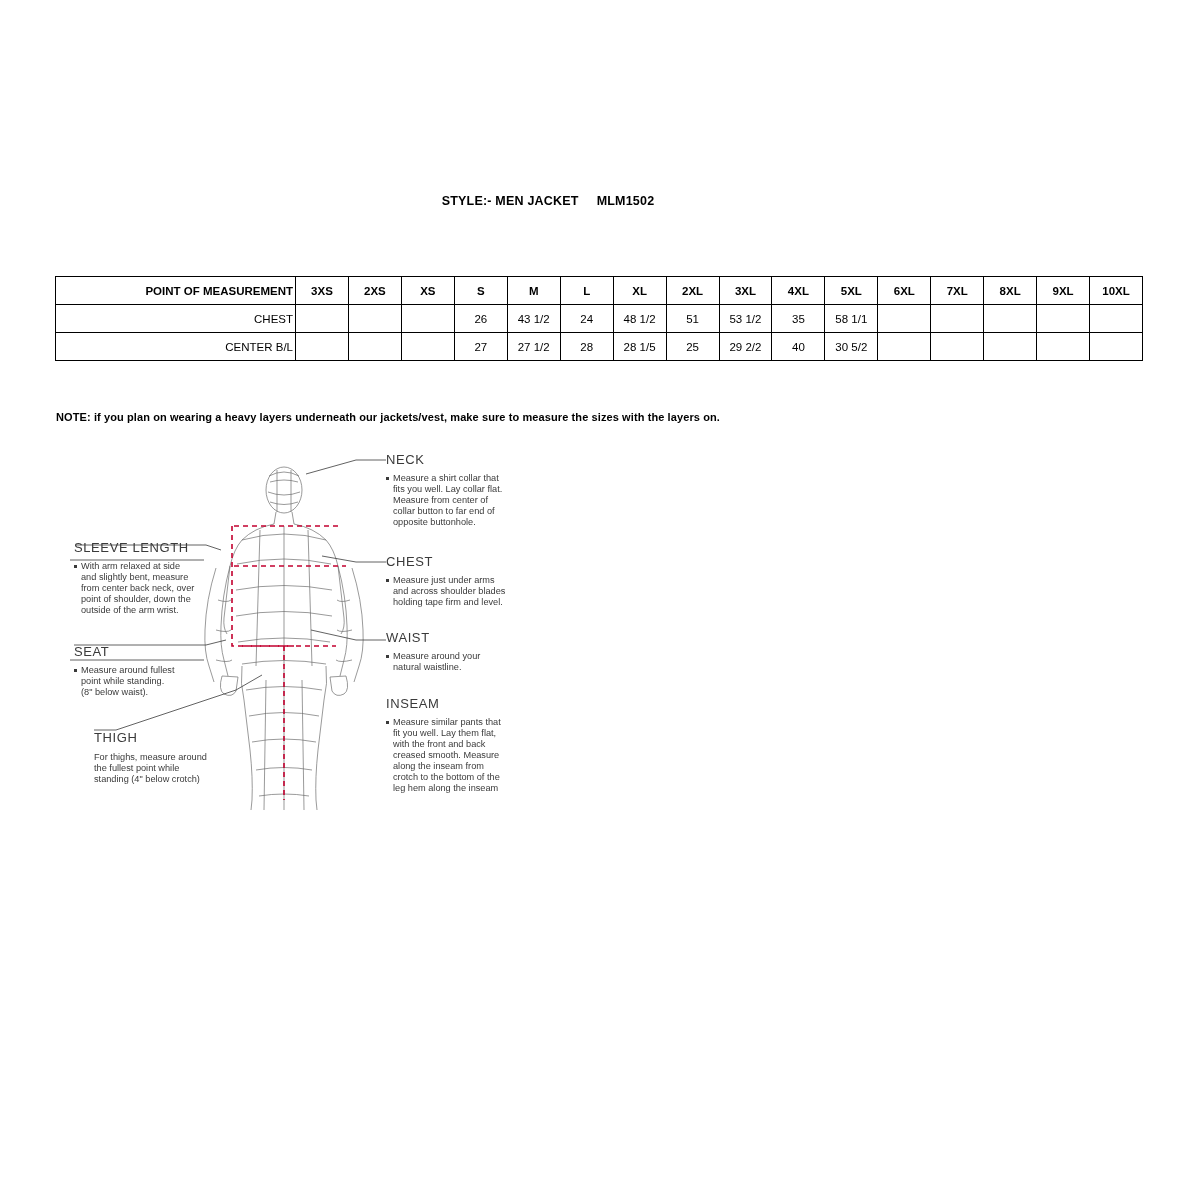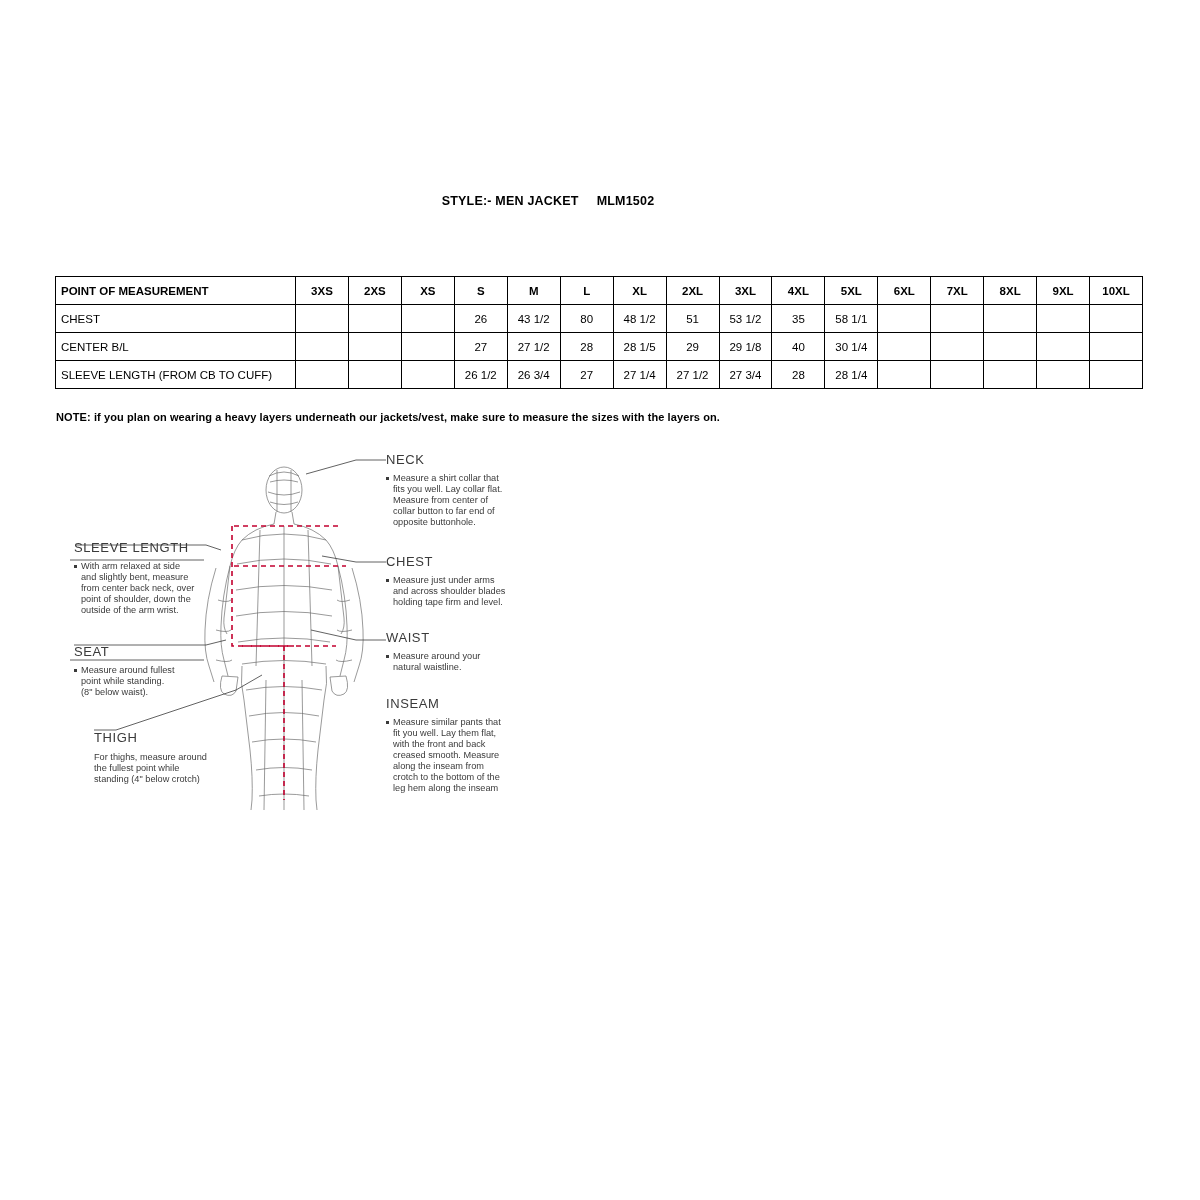--- a/index.html
+++ b/index.html
@@ -48,21 +48,21 @@
     font-weight: normal;
     text-align: center;
     padding: 0 2px;
     vertical-align: middle;
     font-family: "Liberation Sans", sans-serif;
   }
   table.size-table th {
     font-weight: 600;
   }
   table.size-table td.rowhead, table.size-table th.rowhead {
-    text-align: left;
+    text-align: right;
     padding-left: 5px;
     width: 232px;
   }
   .note {
     position: absolute;
     top: 411px;
     left: 56px;
     font-size: 11px;
     font-weight: 600;
     letter-spacing: 0.1px;
@@ -119,64 +119,45 @@
       </tr>
     </thead>
     <tbody>
       <tr>
         <td class="rowhead">CHEST</td>
         <td></td>
         <td></td>
         <td></td>
         <td>26</td>
         <td>43 1/2</td>
-        <td>80</td>
+        <td>24</td>
         <td>48 1/2</td>
         <td>51</td>
         <td>53 1/2</td>
         <td>35</td>
         <td>58 1/1</td>
         <td></td>
         <td></td>
         <td></td>
         <td></td>
         <td></td>
       </tr>
       <tr>
         <td class="rowhead">CENTER B/L</td>
         <td></td>
         <td></td>
         <td></td>
         <td>27</td>
         <td>27 1/2</td>
         <td>28</td>
         <td>28 1/5</td>
-        <td>29</td>
-        <td>29 1/8</td>
+        <td>25</td>
+        <td>29 2/2</td>
         <td>40</td>
-        <td>30 1/4</td>
-        <td></td>
-        <td></td>
-        <td></td>
-        <td></td>
-        <td></td>
-      </tr>
-      <tr>
-        <td class="rowhead">SLEEVE LENGTH (FROM CB TO CUFF)</td>
-        <td></td>
-        <td></td>
-        <td></td>
-        <td>26 1/2</td>
-        <td>26 3/4</td>
-        <td>27</td>
-        <td>27 1/4</td>
-        <td>27 1/2</td>
-        <td>27 3/4</td>
-        <td>28</td>
-        <td>28 1/4</td>
+        <td>30 5/2</td>
         <td></td>
         <td></td>
         <td></td>
         <td></td>
         <td></td>
       </tr>
     </tbody>
   </table>
 
   <div class="note">NOTE: if you plan on wearing a heavy layers underneath our jackets/vest, make sure to measure the sizes with the layers on.</div>

